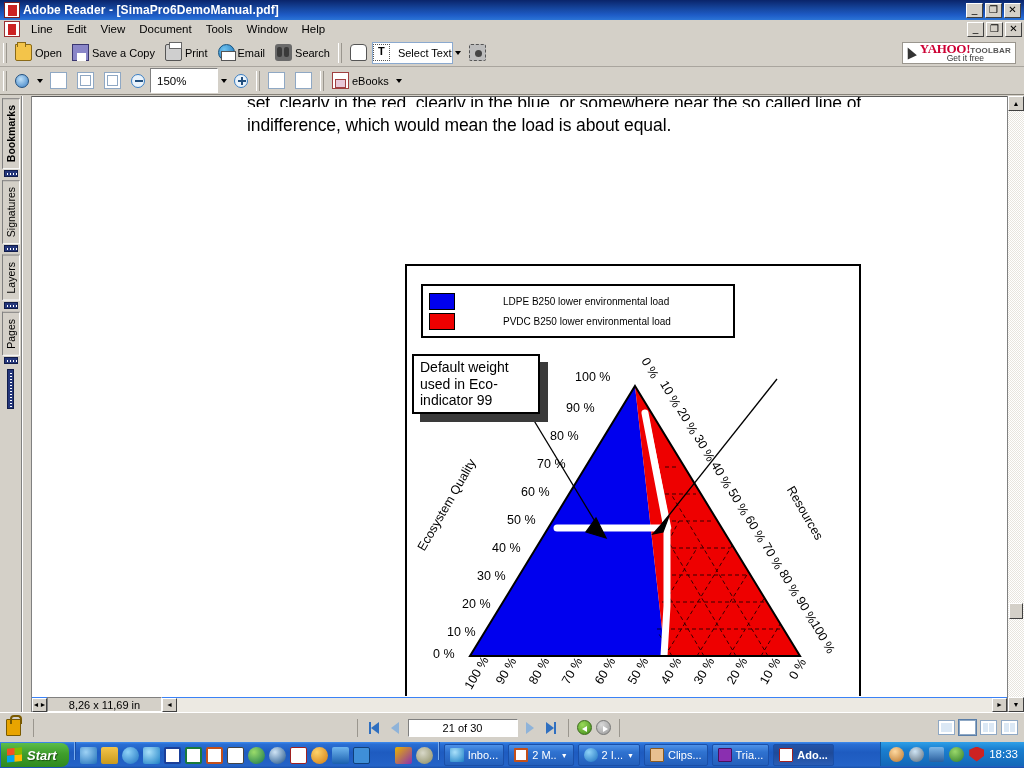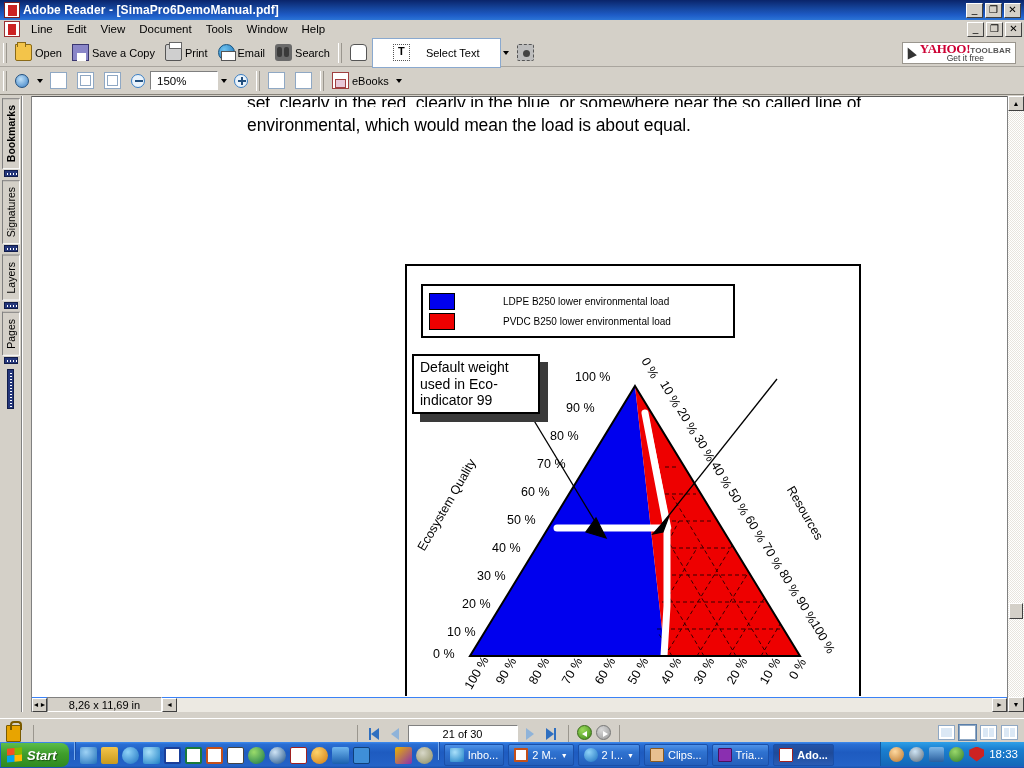--- a/index.html
+++ b/index.html
@@ -108,26 +108,26 @@
   .ico-circ.plus::before{content:"";position:absolute;left:6px;top:2.5px;width:1.5px;height:8px;background:#22507f;}
   .ico-rot    { background:#fff; border:1px solid #8fa8c4; }
   .ico-ebook  { background:#fff; border:1px solid #a04040; }
   .ico-ebook::after{content:"";position:absolute;left:2px;top:6px;right:2px;height:7px;background:#e8c8d8;border:1px solid #a04040;}
   .arrowdn {
     width: 11px; height: 20px; display:flex;align-items:center;justify-content:center;
     font-size: 7px; color:#000;
   }
   .arrowdn::after{content:"";border-left:3px solid transparent;border-right:3px solid transparent;border-top:4px solid #000;}
   .zoomfield {
-    width: 68px; height: 19px; background:#fff;
+    width: 68px; height: 25px; background:#fff;
     border:1px solid; border-color:#7f7f7f #fff #fff #7f7f7f;
     display:flex;align-items:center;padding-left:6px;font-size:11.5px;
   }
   .seltext-box {
-    display:flex;align-items:center;gap:16px;height:30px;padding:0 20px;
+    display:flex;align-items:center;gap:8px;height:22px;padding:0 0;
     border:1px solid #8aa9cf; background:#fff;
   }
 
   
   #yahoo {
     margin-left: auto; margin-right: 8px;
     border: 1px solid #9a968e; background: #fff;
     height: 22px; display:flex; align-items:center; padding: 0 4px 0 2px; gap:3px;
   }
   .yh-cursor { width:12px;height:12px; position:relative; }
@@ -234,24 +234,24 @@
   }
   .pagesize {
     width:115px;height:15px;background:#d4d0c8;
     border:1px solid; border-color:#808080 #fff #fff #808080;
     display:flex;align-items:center;justify-content:center;font-size:11px;
   }
   #hscroll .track { flex:1 1 auto; height:14px; background:#ece9e2; }
 
   
   #statusbar {
-    position:absolute; left:0; right:0; bottom:26px; height:24px;
+    position:absolute; left:0; right:0; bottom:26px; height:30px;
     background:#d4d0c8;
     border-top:1px solid #fff;
-    display:flex; align-items:flex-start; padding:6px 6px; gap:4px;
+    display:flex; align-items:center; padding:0 6px; gap:4px;
   }
   .lockico {
     width:15px;height:17px;position:relative;flex:0 0 auto;
     background:#e8a400;border:1px solid #7a5a00;border-radius:1px;margin-right:4px;
   }
   .lockico::before{content:"";position:absolute;left:3px;top:-5px;width:8px;height:7px;border:2px solid #7a5a00;border-bottom:0;border-radius:4px 4px 0 0;}
   .navbtn {
     width:17px;height:17px;display:flex;align-items:center;justify-content:center;flex:0 0 auto;
   }
   .tri-l{width:0;height:0;border-top:6px solid transparent;border-bottom:6px solid transparent;border-right:8px solid #2f6fc0;}
@@ -441,21 +441,21 @@
     <div class="navgrip"></div>
     <div class="navgrip vert"></div>
   </div>
 
   <div id="docsplit"></div>
 
   <div id="docarea">
     <div id="pageview">
 
       <div class="ptext cutline" style="left:215px; top:-4px;">set, clearly in the red, clearly in the blue, or somewhere near the so called line of</div>
-      <div class="ptext" style="left:215px; top:18px;">environmental, which would mean the load is about equal.</div>
+      <div class="ptext" style="left:215px; top:18px;">indifference, which would mean the load is about equal.</div>
 
       <div id="figure">
 
         <svg id="tri-wrap" viewBox="0 0 456 459">
           <defs>
             <clipPath id="triclip">
               <polygon points="228,120 393,390 63,390"></polygon>
             </clipPath>
           </defs>
 

